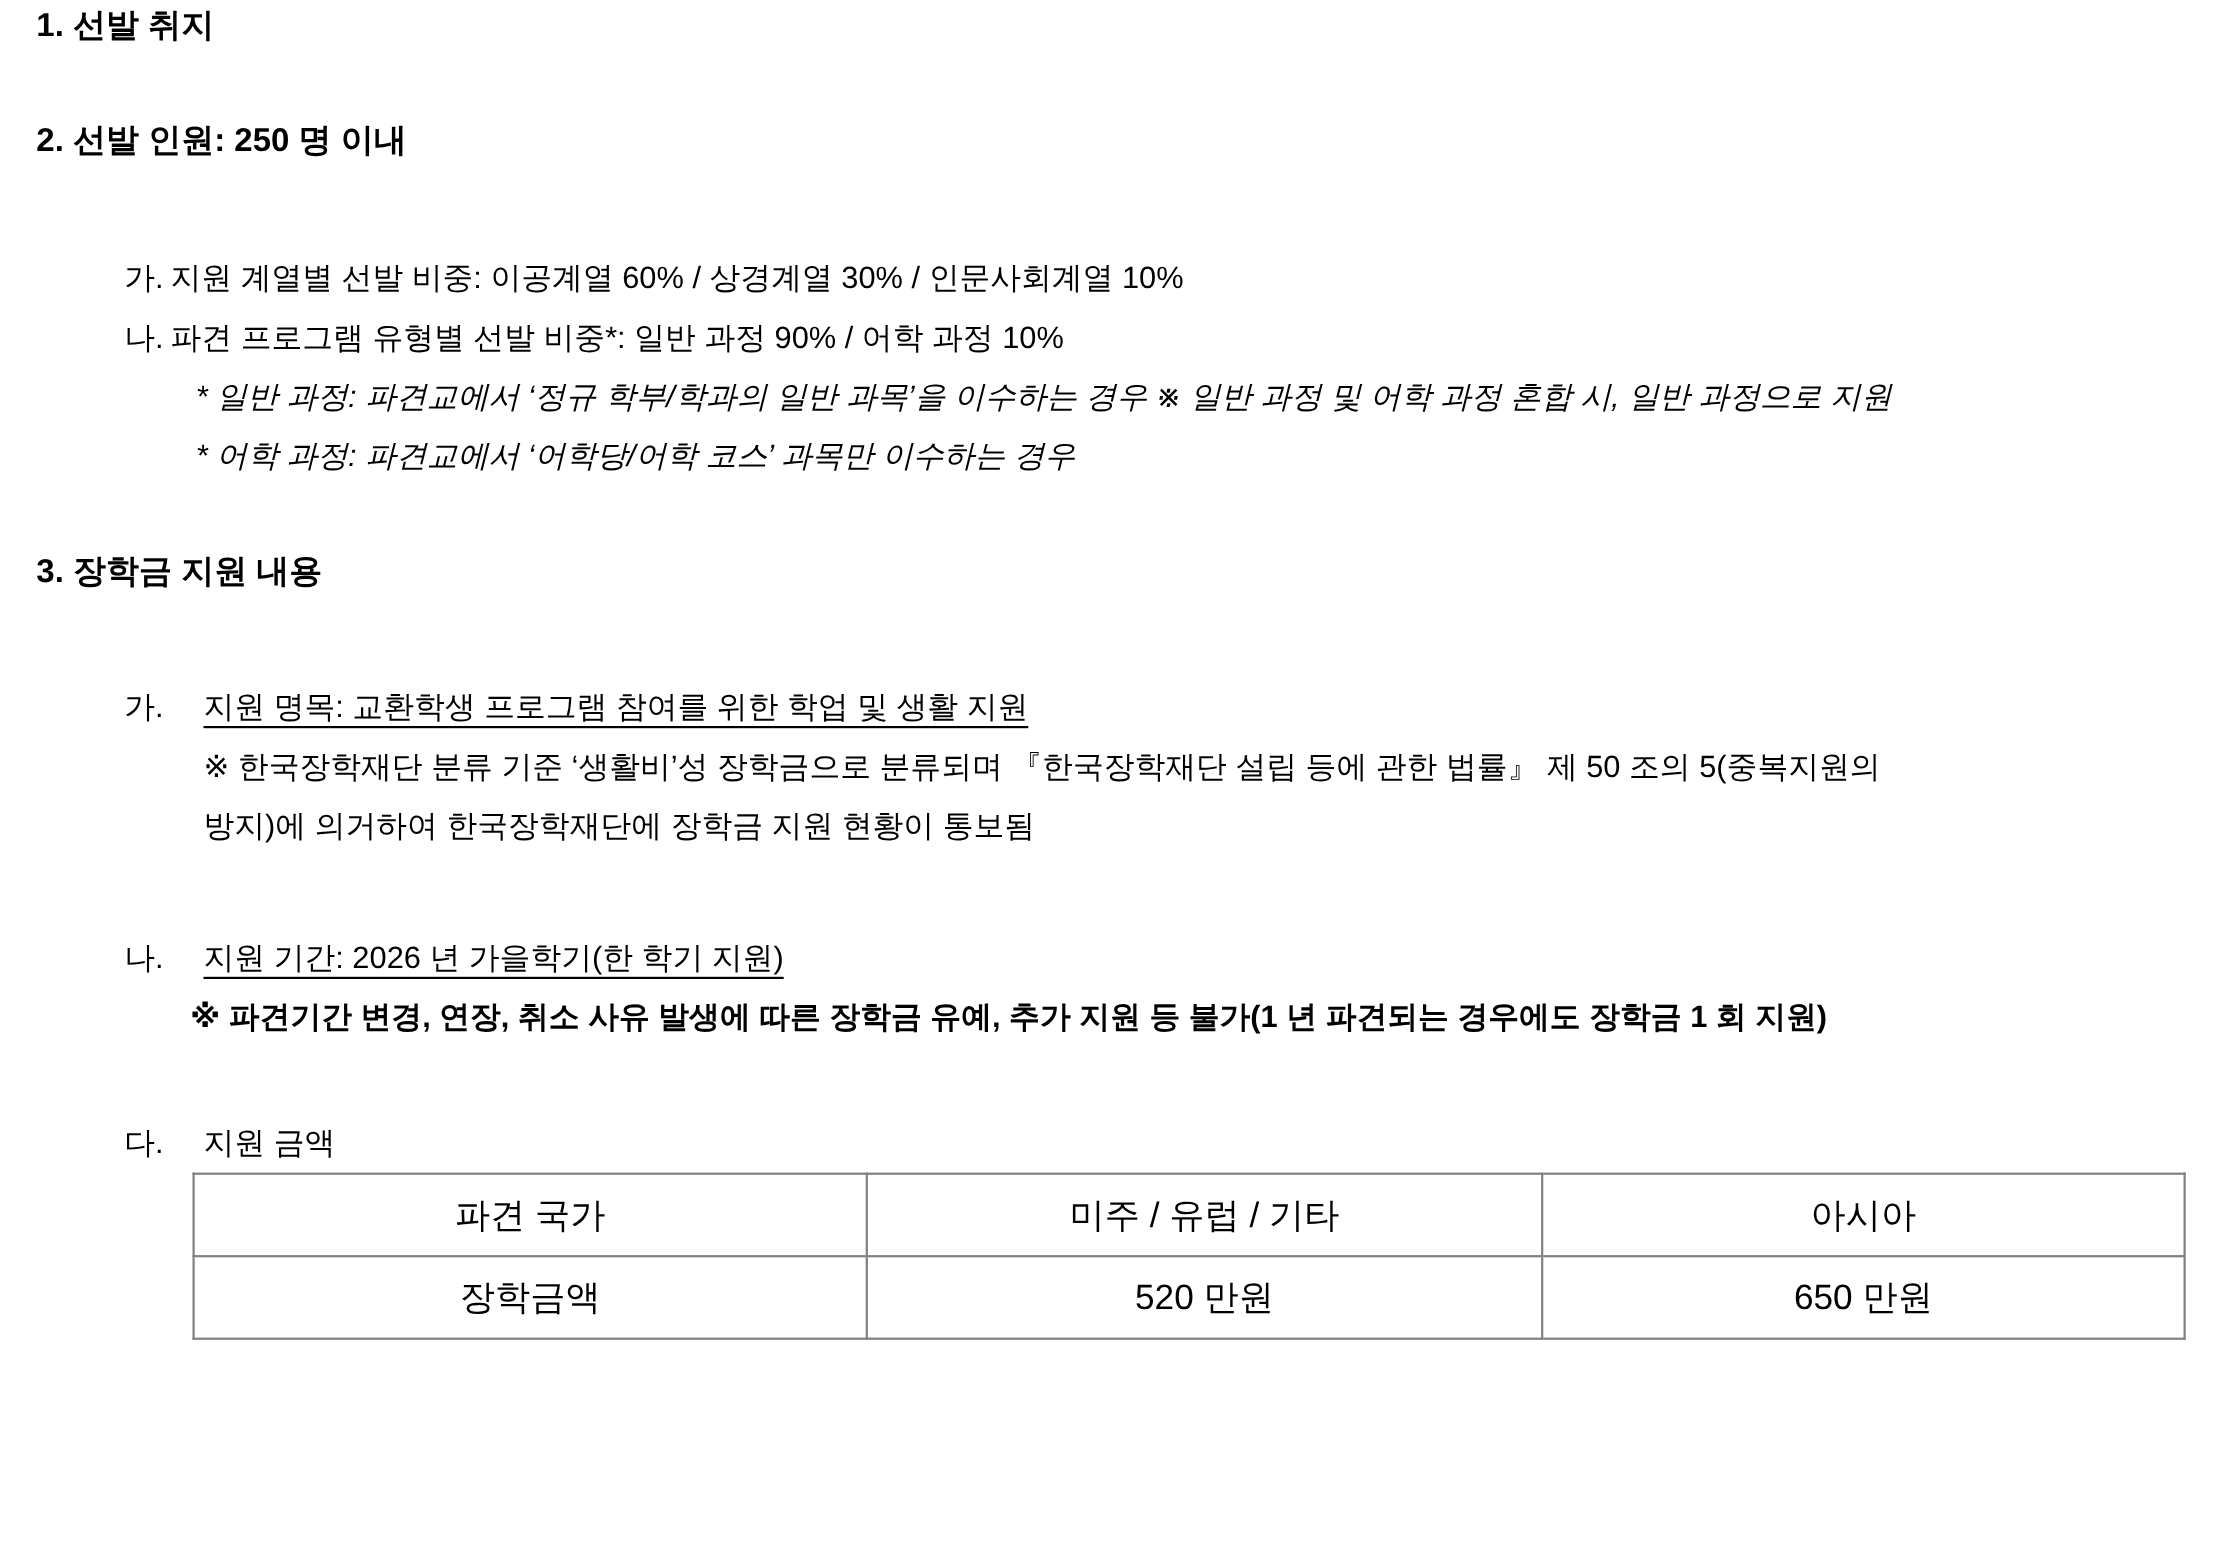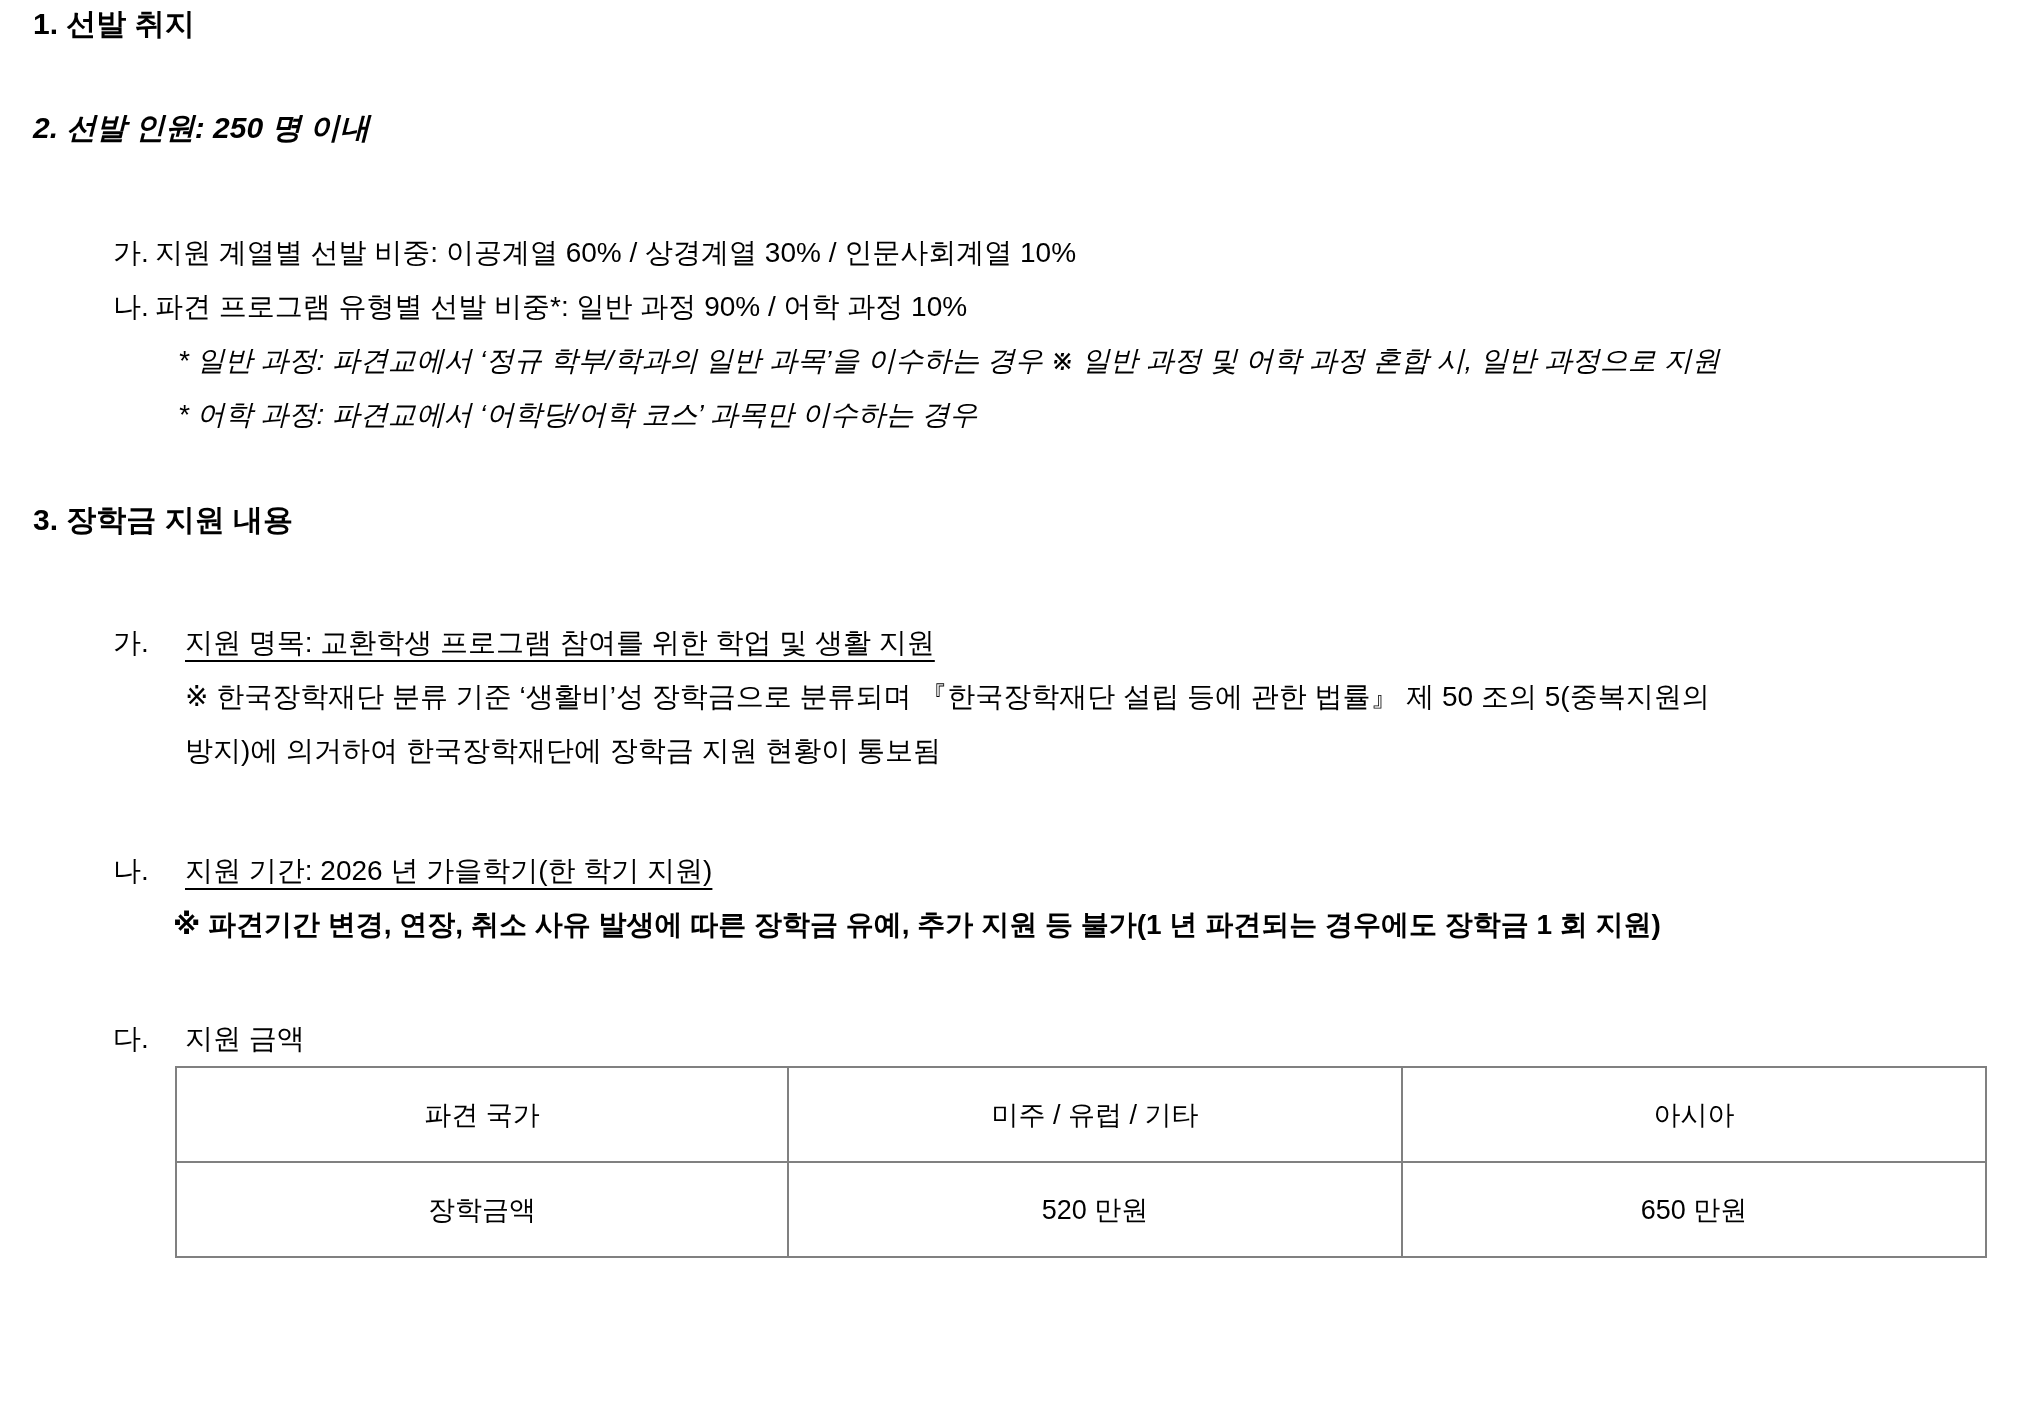--- a/index.html
+++ b/index.html
@@ -19,21 +19,21 @@
     padding-top: 4px;
     width: 1773px;
     box-sizing: border-box;
   }
   .heading {
     font-size: 30px;
     font-weight: bold;
     line-height: 40px;
     margin: 0 0 0 33px;
   }
-  #s2-heading { margin-top: 64px; font-style: italic; }
+  #s2-heading { margin-top: 64px; }
   #s3-heading { margin-top: 58px; }
 
   .para {
     margin: 74px 60px 0 25px;
     line-height: 55px;
   }
 
   .list2 { margin-top: 78px; }
   .li {
     padding-left: 113px;
@@ -85,22 +85,22 @@
     border-collapse: collapse;
     table-layout: fixed;
     margin: 0 0 0 175px;
     width: 1810px;
   }
   table.amount td {
     border: 2px solid #808080;
     height: 73px;
     text-align: center;
     vertical-align: middle;
-    font-size: 27px;
-    padding: 10px;
+    font-size: 32px;
+    padding: 0;
   }
   col.c1 { width: 612px; }
   col.c2 { width: 614px; }
   col.c3 { width: 584px; }
 </style>
 </head>
 <body>
 
 <div class="doc">
 

